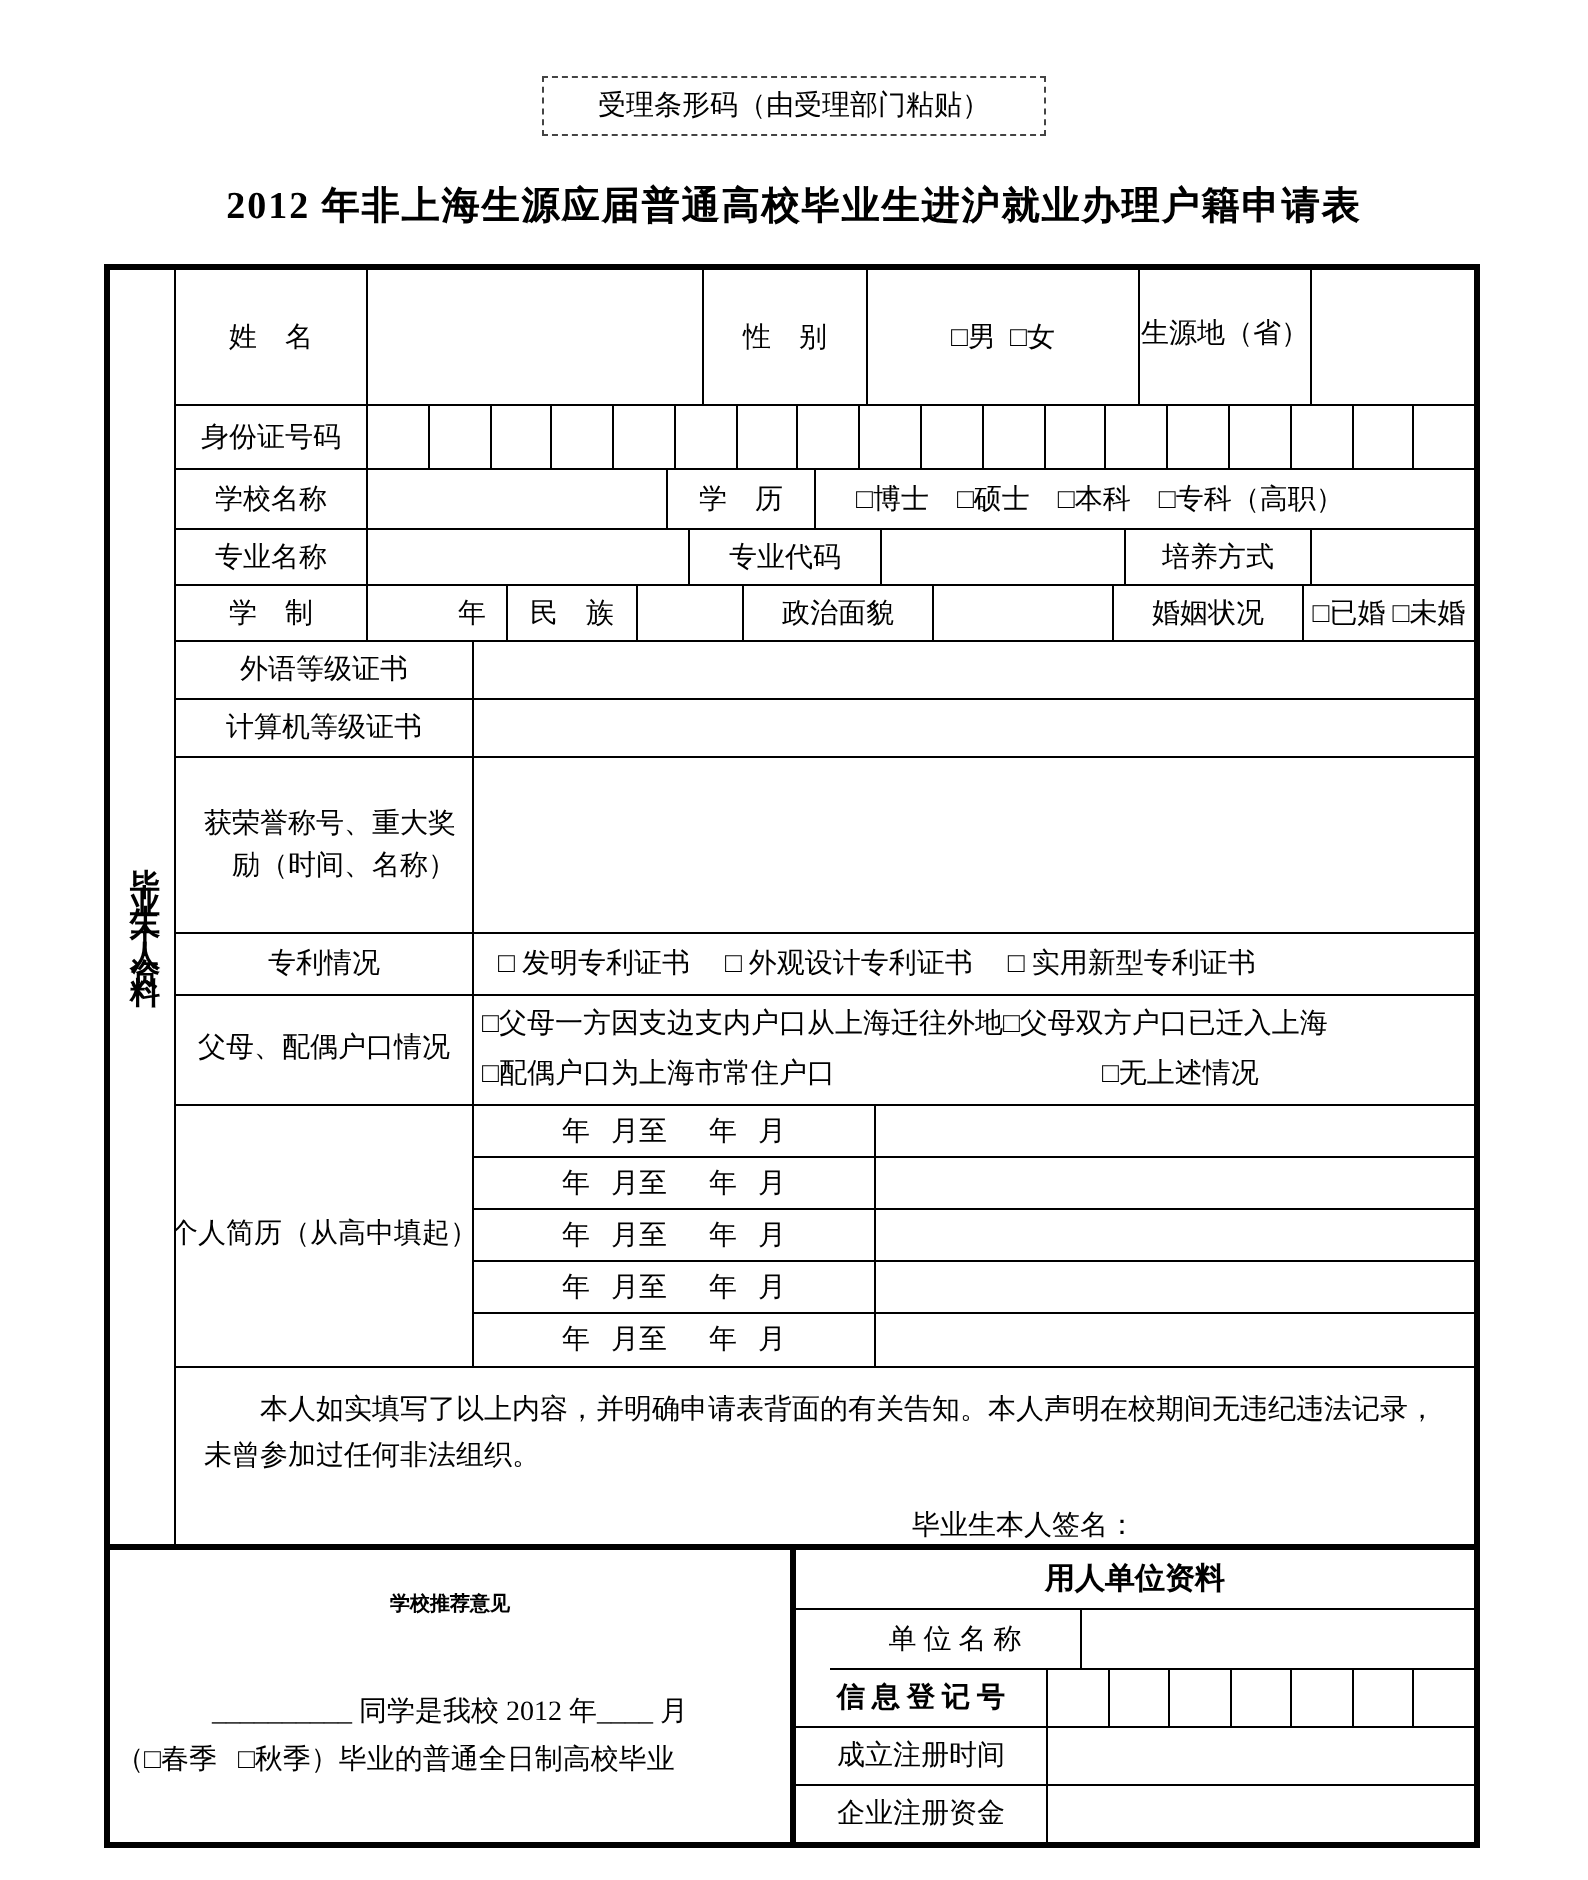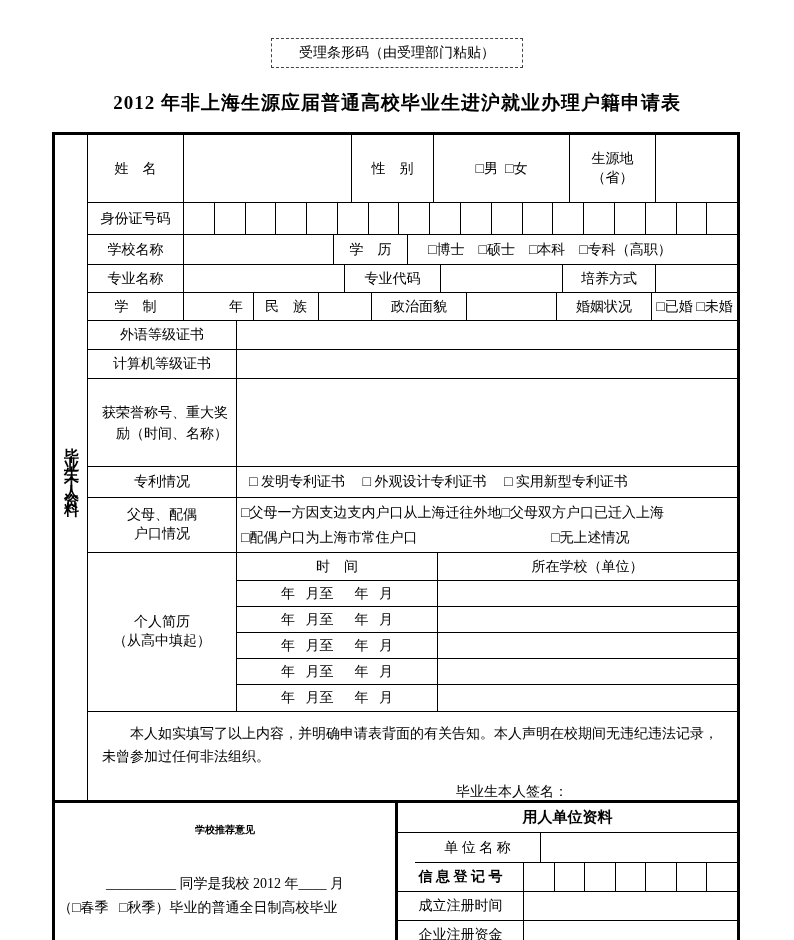--- a/index.html
+++ b/index.html
@@ -47,21 +47,21 @@
   .rpat { height: 31px; }
   .rhh { height: 55px; }
   .rdecl { height: 88px; }
   .w95 { width: 95px; } .w168 { width: 168px; } .w82 { width: 82px; }
   .w136 { width: 136px; } .w86 { width: 86px; } .w150 { width: 150px; }
   .w74 { width: 74px; } .w161 { width: 161px; } .w96 { width: 96px; }
   .w122 { width: 122px; } .w93 { width: 93px; } .w70 { width: 70px; }
   .w65 { width: 65px; } .w53 { width: 53px; } .w90 { width: 90px; }
   .w148 { width: 148px; }
   .idcell { flex: 1; border-left: 1px solid #000; }
-  .two-line { flex-direction: column; line-height: 1.35; }
+  .two-line { flex-direction: row; line-height: 1.35; }
   .honor-label { text-align: right; padding: 2px 8px; white-space: normal; line-height: 1.5; }
   .pad20 { padding-left: 20px; }
   .pad12 { padding-left: 12px; }
   .hh-content { flex-direction: column; align-items: stretch; justify-content: center; line-height: 1.8; padding: 0 4px; }
   .hh-line { display: flex; }
   .hh-first { width: 63%; }
   .resume { flex: 1; display: flex; flex-direction: column; }
   .res-head { display: flex; border-bottom: 1px solid #000; height: 28px; }
   .res-row { display: flex; border-bottom: 1px solid #000; height: 26px; }
   .res-row:last-child { border-bottom: 0; }
@@ -204,24 +204,20 @@
           </div>
         </div>
 
         <div class="row">
           <div class="c w148 two-line">
             <span>个人简历</span>
             <span>（从高中填起）</span>
           </div>
           <div class="c grow" style="padding:0;align-items:stretch">
             <div class="resume">
-              <div class="res-head">
-                <div class="res-time">时　间</div>
-                <div class="res-place">所在学校（单位）</div>
-              </div>
               <div class="res-row">
                 <div class="res-time">年   月至      年   月</div>
                 <div class="res-place"></div>
               </div>
               <div class="res-row">
                 <div class="res-time">年   月至      年   月</div>
                 <div class="res-place"></div>
               </div>
               <div class="res-row">
                 <div class="res-time">年   月至      年   月</div>

